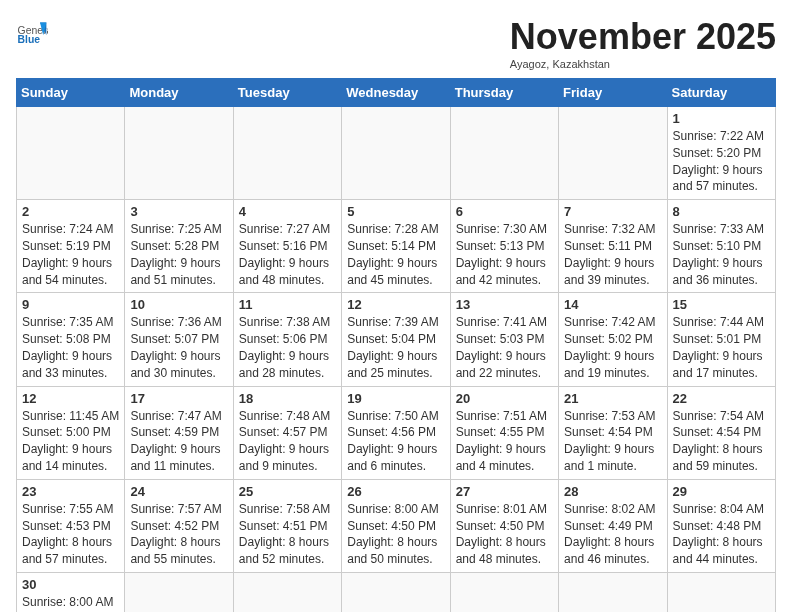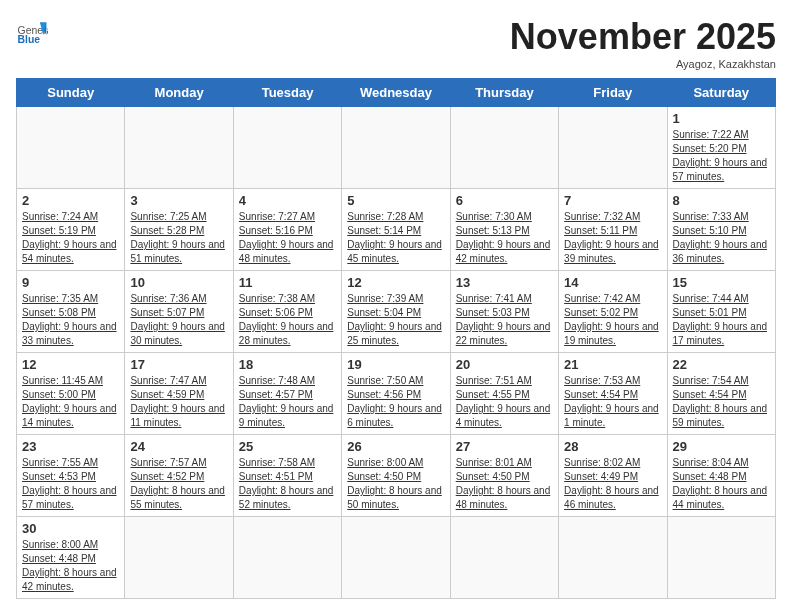--- a/index.html
+++ b/index.html
@@ -19,21 +19,20 @@
     .logo {
       display: flex;
       align-items: center;
       gap: 4px;
     }
     .logo-icon {
       width: 32px;
       height: 32px;
     }
     .title-area {
-      text-align: right;
     }
     .month-title {
       font-size: 36px;
       font-weight: bold;
       color: #222;
     }
     .location-title {
       font-size: 11px;
       color: #444;
     }
@@ -41,43 +40,42 @@
       width: 100%;
       border-collapse: collapse;
       border: 1px solid #ccc;
     }
     .calendar-table th {
       background-color: #2b6fbc;
       color: #fff;
       font-size: 13px;
       font-weight: bold;
       padding: 6px 4px;
-      text-align: center;
+      text-align: left;
       border: 1px solid #2b6fbc;
     }
     .calendar-table td {
       border: 1px solid #ccc;
       vertical-align: top;
       padding: 4px 5px;
       font-size: 10.5px;
       color: #333;
       width: calc(100% / 7);
       min-height: 70px;
     }
     .day-number {
       font-size: 13px;
       font-weight: bold;
       display: block;
       margin-bottom: 2px;
     }
     .day-info {
-      font-size: 10px;
+      font-size: 12px;
       line-height: 1.4;
       color: #333;
-      text-decoration: underline;
     }
     .empty-cell {
       background: #f9f9f9;
     }
     .week-row td {
       height: 70px;
     }
   </style>
 </head>
 <body>

